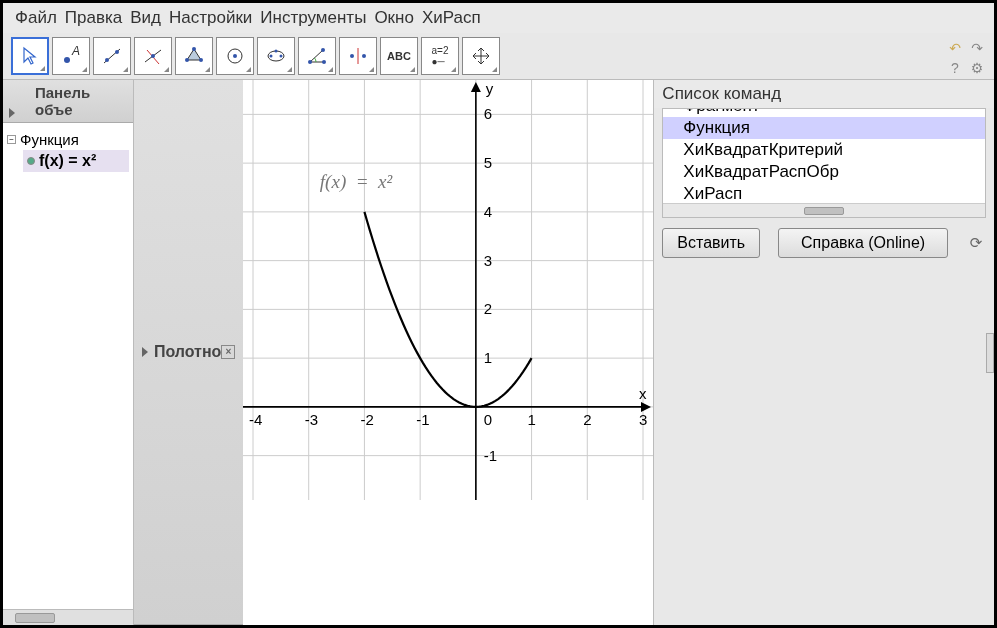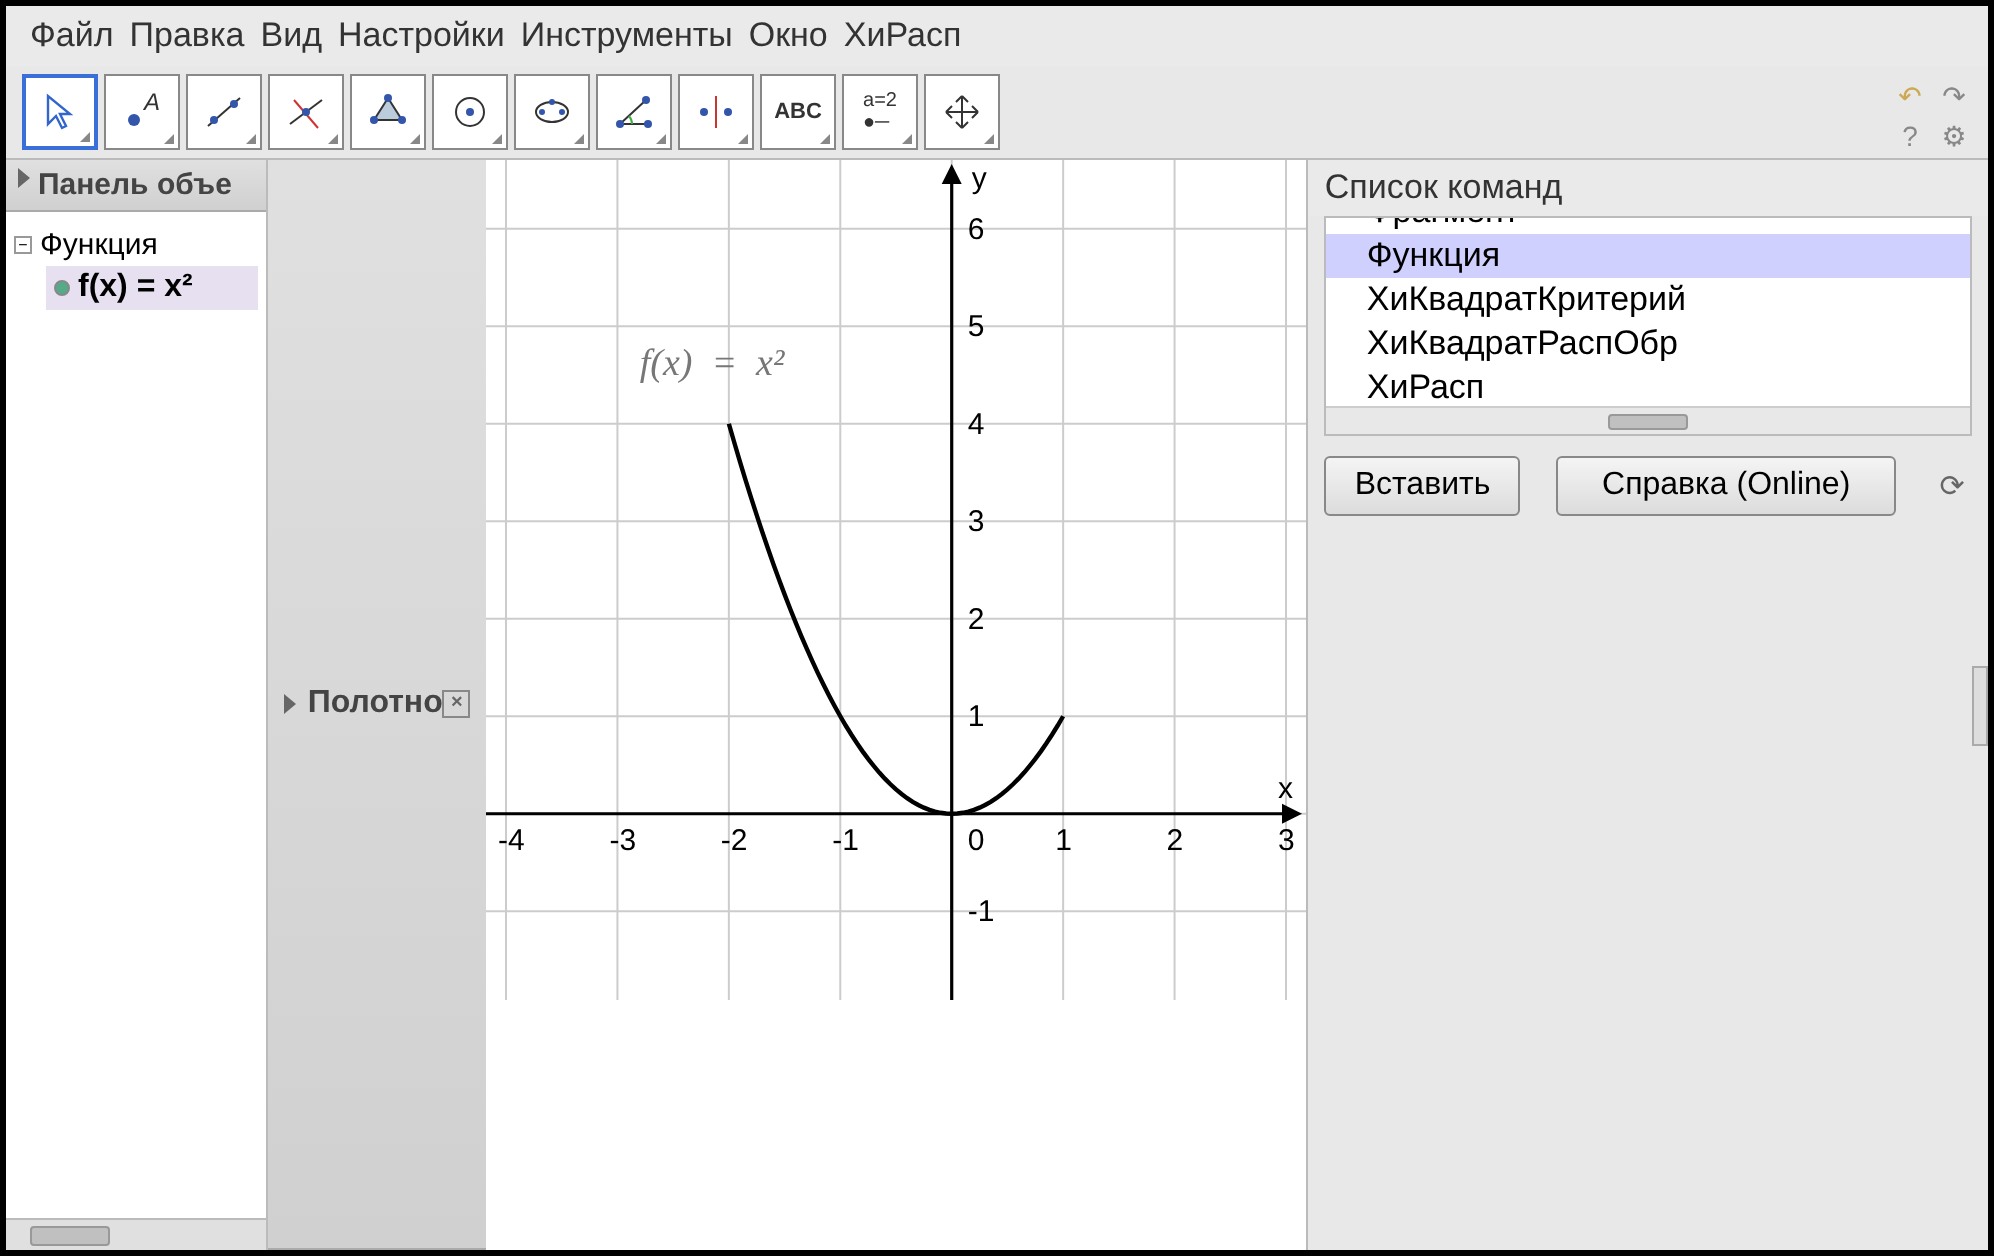--- a/index.html
+++ b/index.html
@@ -9,21 +9,21 @@
 .menubar span { padding: 1px 2px; cursor: default; }
 .toolbar { display: flex; align-items: center; padding: 4px 8px; background: #e8e8e8; border-bottom: 1px solid #bbb; gap: 3px; position: relative; }
 .tool-btn { width: 38px; height: 38px; border: 1px solid #888; background: #fff; display: flex; align-items: center; justify-content: center; position: relative; }
 .tool-btn.active { border: 2px solid #3a6fd8; }
 .tool-btn .tri { position: absolute; right: 2px; bottom: 2px; width: 0; height: 0; border-left: 5px solid transparent; border-bottom: 5px solid #888; }
 .toolbar-right { position: absolute; right: 8px; top: 6px; display: flex; flex-direction: column; gap: 2px; align-items: flex-end; }
 .toolbar-right .row { display: flex; gap: 4px; }
 .icon-sm { width: 18px; height: 18px; display: flex; align-items: center; justify-content: center; font-size: 14px; color: #888; }
 .main { flex: 1; display: flex; overflow: hidden; }
 .left-panel { width: 175px; display: flex; flex-direction: column; border-right: 1px solid #bbb; background: #e8e8e8; }
-.panel-header { background: linear-gradient(#e0e0e0,#d0d0d0); padding: 4px 6px; font-size: 15px; font-weight: bold; color: #444; display: flex; align-items: flex-start; gap: 4px; border-bottom: 1px solid #aaa; }
+.panel-header { background: linear-gradient(#e0e0e0,#d0d0d0); padding: 4px 6px; font-size: 15px; font-weight: bold; color: #444; display: flex; align-items: flex-end; gap: 20px; border-bottom: 1px solid #aaa; }
 .panel-header .tri2 { width: 0; height: 0; border-top: 5px solid transparent; border-bottom: 5px solid transparent; border-left: 6px solid #666; }
 .tree { flex: 1; background: #fff; padding: 6px 4px; overflow: hidden; }
 .tree-item { display: flex; align-items: center; gap: 4px; font-size: 15px; padding: 2px 0; }
 .tree-item .box { width: 9px; height: 9px; border: 1px solid #999; font-size: 8px; text-align: center; line-height: 7px; }
 .tree-sub { margin-left: 16px; display: flex; align-items: center; gap: 4px; background: #e6e0f0; padding: 2px 4px; font-size: 16px; font-weight: bold; }
 .tree-sub .dot { width: 8px; height: 8px; border-radius: 50%; background: #5a8; border: 1px solid #888; }
 .scrollbar-h { height: 16px; background: #e0e0e0; border-top: 1px solid #bbb; display: flex; align-items: center; padding: 0 12px; }
 .scrollbar-h .thumb { width: 40px; height: 10px; background: #c0c0c0; border: 1px solid #999; border-radius: 2px; }
 .center-panel { flex: 1; display: flex; flex-direction: row; background: #e8e8e8; border-right: 1px solid #bbb; }
 .center-header { background: linear-gradient(#e0e0e0,#d0d0d0); padding: 4px 8px; font-size: 16px; font-weight: bold; color: #444; display: flex; align-items: center; justify-content: space-between; border-bottom: 1px solid #aaa; }

